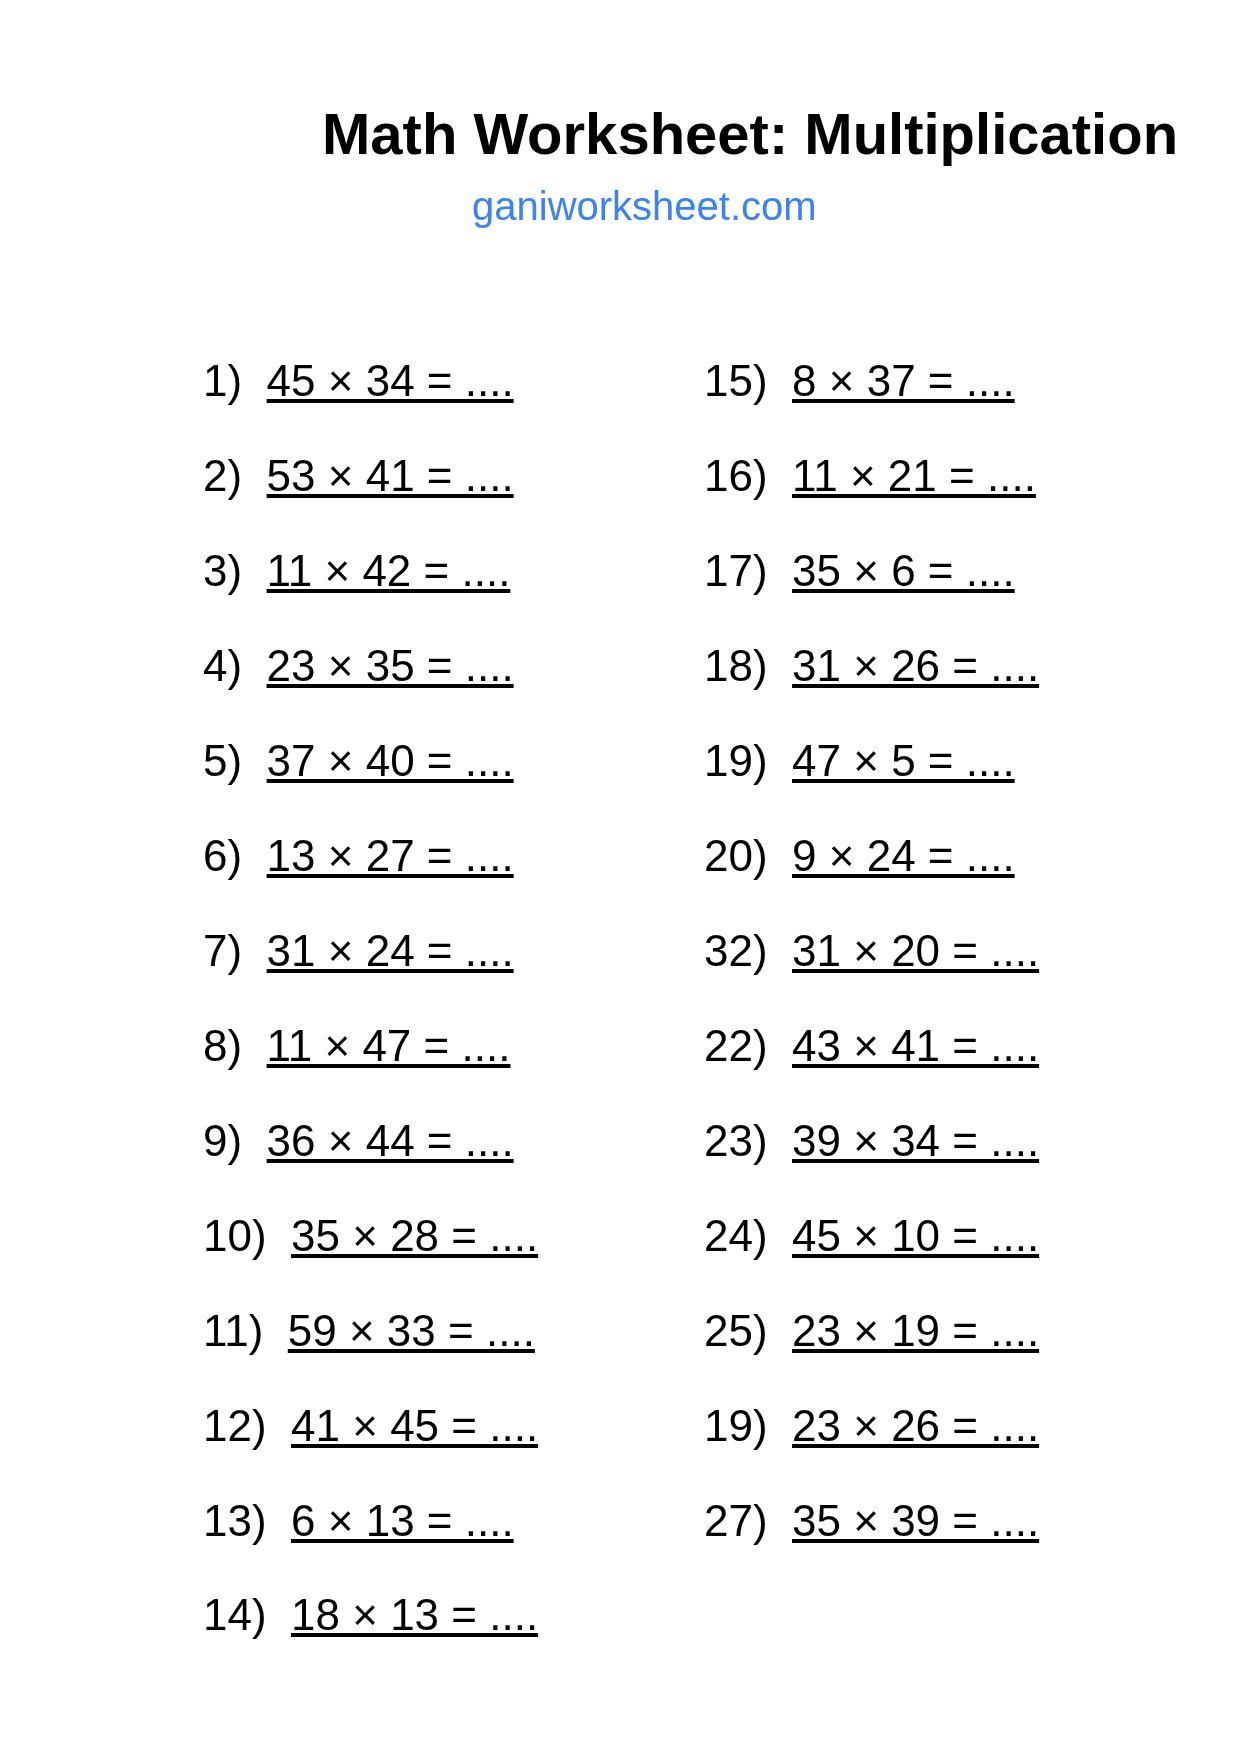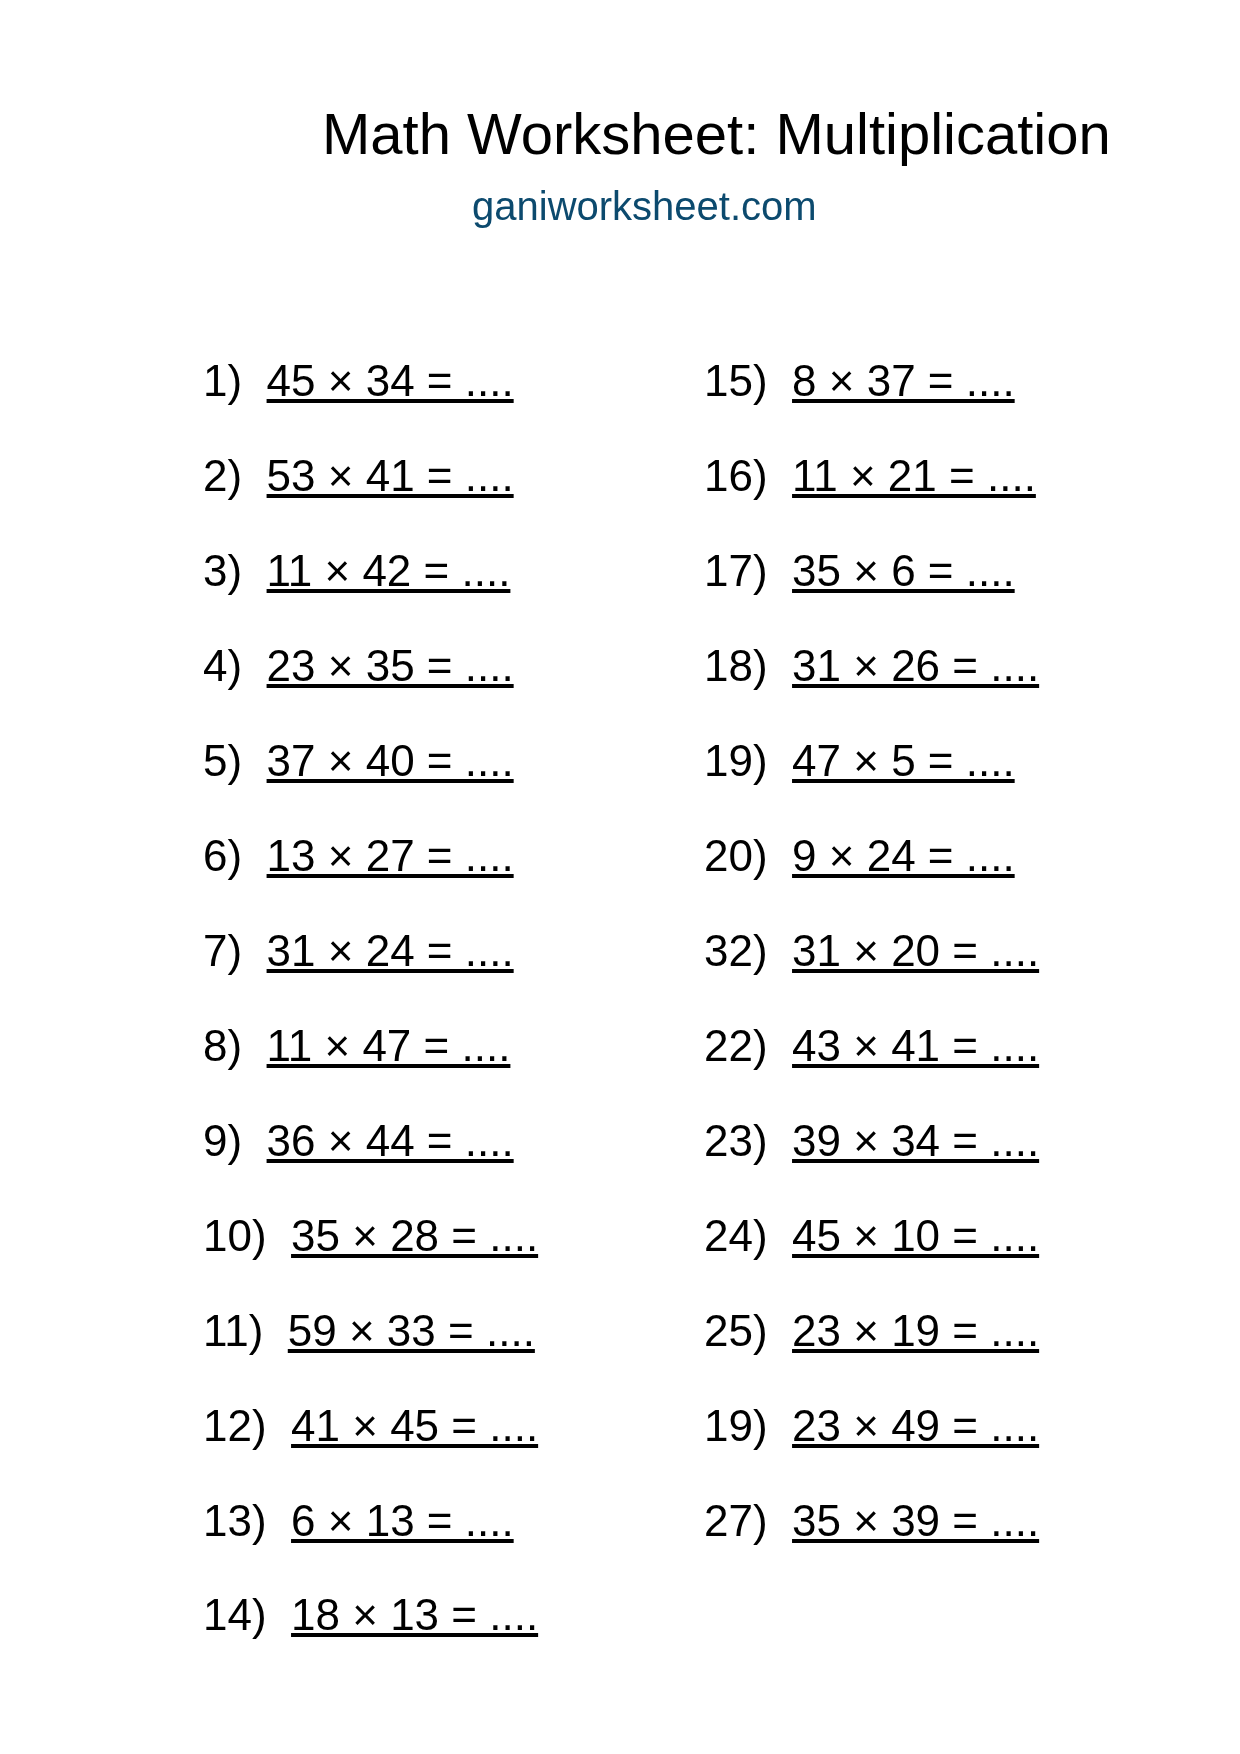--- a/index.html
+++ b/index.html
@@ -16,30 +16,30 @@
     color: #000000;
   }
   .title {
     position: absolute;
     left: 322px;
     top: 101px;
     font-size: 58px;
     line-height: 66px;
     white-space: nowrap;
     margin: 0;
-    font-weight: normal;
+    font-weight: bold;
   }
   .subtitle {
     position: absolute;
     left: 472px;
     top: 183px;
     font-size: 40px;
     line-height: 46px;
     white-space: nowrap;
-    color: #0c4a6e;
+    color: #3b82f6;
   }
   .col {
     position: absolute;
     top: 0;
   }
   .col.left { left: 203px; }
   .col.right { left: 704px; }
   .problem {
     position: absolute;
     left: 0;
@@ -78,15 +78,15 @@
   <div class="problem" style="top:451px"><span class="num">16)</span>  <span class="expr">11 × 21 = ....</span></div>
   <div class="problem" style="top:546px"><span class="num">17)</span>  <span class="expr">35 × 6 = ....</span></div>
   <div class="problem" style="top:641px"><span class="num">18)</span>  <span class="expr">31 × 26 = ....</span></div>
   <div class="problem" style="top:736px"><span class="num">19)</span>  <span class="expr">47 × 5 = ....</span></div>
   <div class="problem" style="top:831px"><span class="num">20)</span>  <span class="expr">9 × 24 = ....</span></div>
   <div class="problem" style="top:926px"><span class="num">32)</span>  <span class="expr">31 × 20 = ....</span></div>
   <div class="problem" style="top:1021px"><span class="num">22)</span>  <span class="expr">43 × 41 = ....</span></div>
   <div class="problem" style="top:1116px"><span class="num">23)</span>  <span class="expr">39 × 34 = ....</span></div>
   <div class="problem" style="top:1211px"><span class="num">24)</span>  <span class="expr">45 × 10 = ....</span></div>
   <div class="problem" style="top:1306px"><span class="num">25)</span>  <span class="expr">23 × 19 = ....</span></div>
-  <div class="problem" style="top:1401px"><span class="num">19)</span>  <span class="expr">23 × 49 = ....</span></div>
+  <div class="problem" style="top:1401px"><span class="num">19)</span>  <span class="expr">23 × 26 = ....</span></div>
   <div class="problem" style="top:1496px"><span class="num">27)</span>  <span class="expr">35 × 39 = ....</span></div>
 </div>
 
 </body></html>

